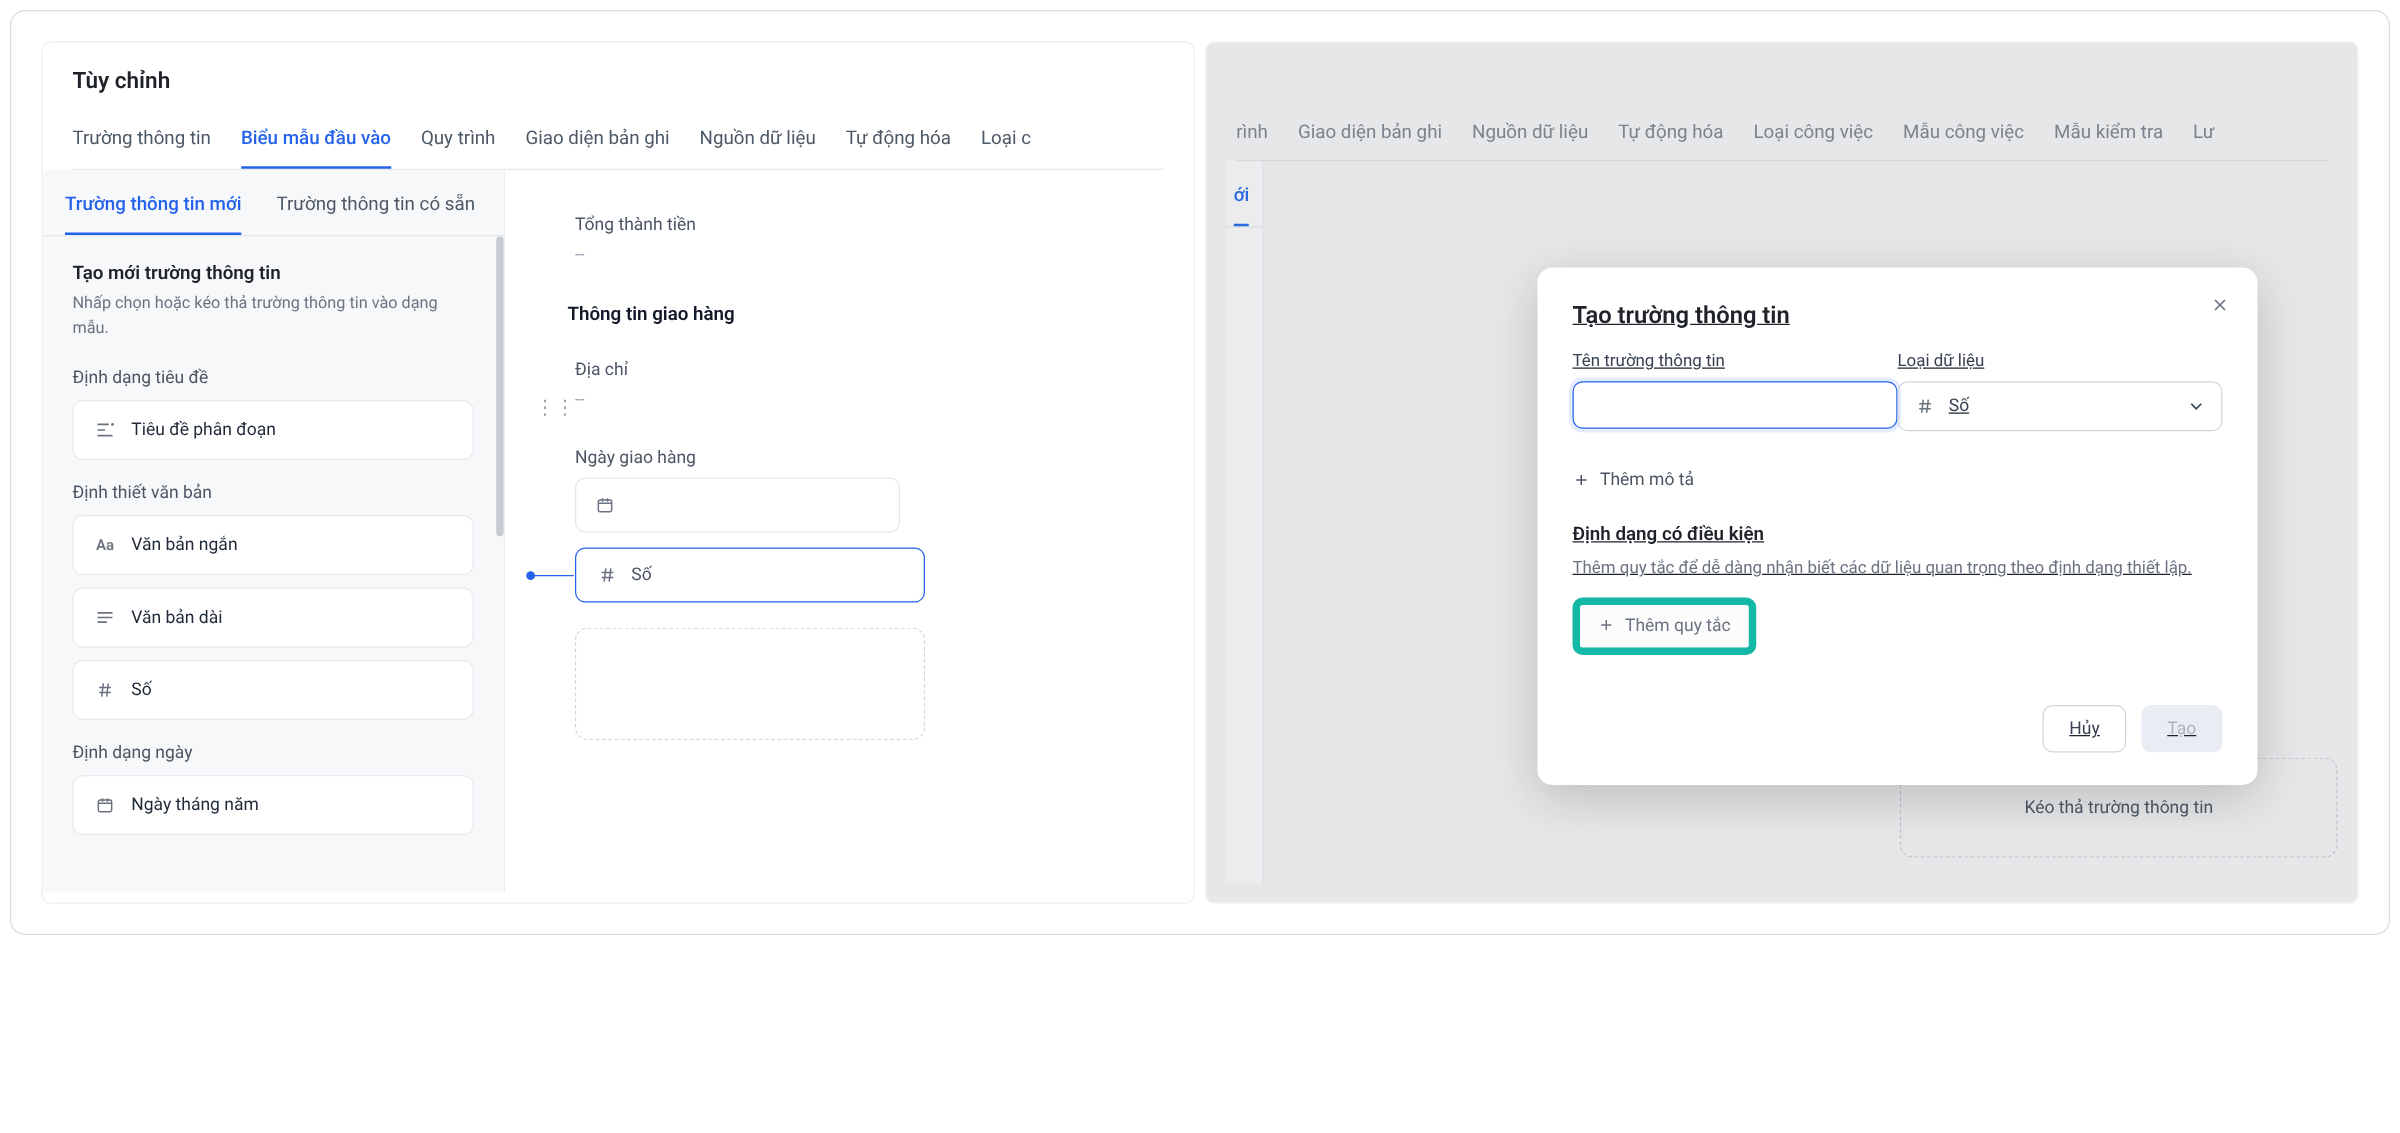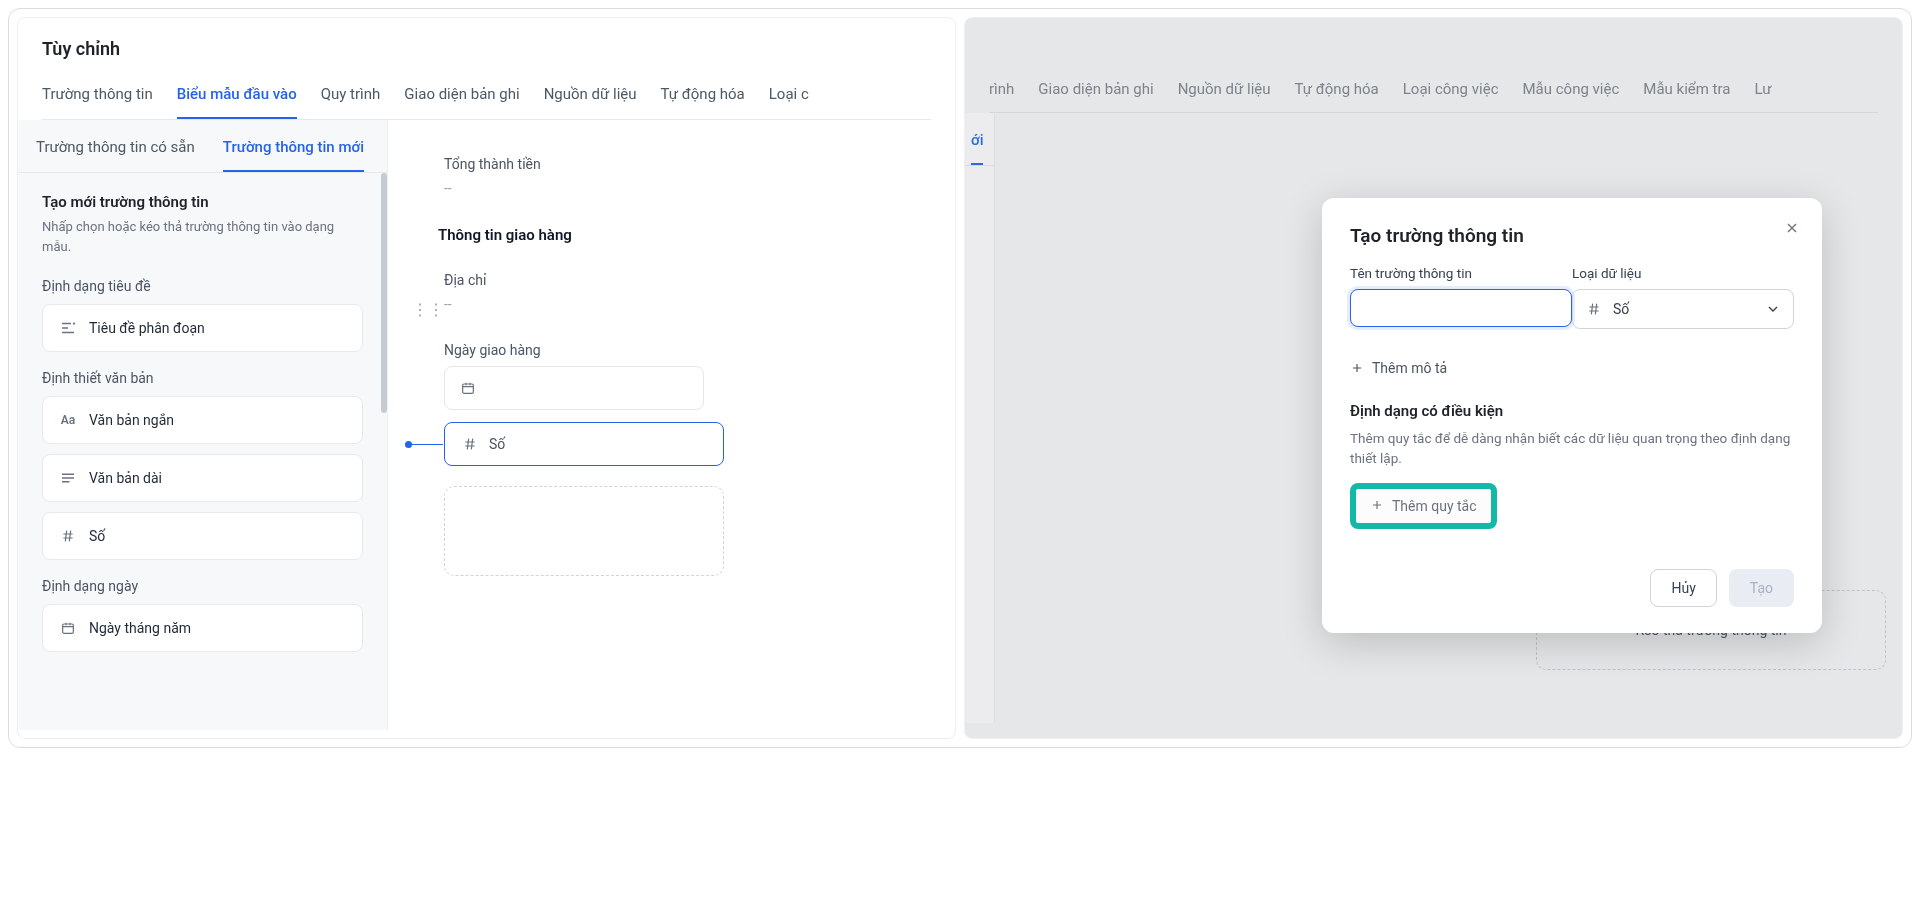--- a/index.html
+++ b/index.html
@@ -6,21 +6,21 @@
   body {
     font-family: -apple-system, BlinkMacSystemFont, "Segoe UI", Roboto, Helvetica, Arial, sans-serif;
     background: #fff;
     color: #1f2329;
     font-size: 14px;
   }
   .outer-frame {
     border: 1px solid #d9dde3;
     border-radius: 12px;
     margin: 8px;
-    padding: 8px;
+    padding: 24px;
     display: flex;
     gap: 8px;
     height: 740px;
     overflow: hidden;
   }
   .pane {
     flex: 1;
     position: relative;
     border-radius: 8px;
     border: 1px solid #eceff3;
@@ -220,21 +220,21 @@
   }
 
   
   .r-bg {
     position: absolute;
     inset: 0;
     background: #e6e7e9;
   }
   .r-bg .l-tabs { border-bottom-color: #d5d7db; }
   .r-bg .l-tab { color: #7d838c; }
-  .r-bg .l-sidebar { background: #ececee; border-right-color: #dcdee2; }
+  .r-bg .l-sidebar { background: #ececee; border-right-color: #dcdee2; margin-left: 16px; }
   .r-bg .l-subtabs { border-bottom-color: #d8dade; }
   .r-bg .l-subtab.active { color: #2a6ce0; border-bottom-color: #2a6ce0; }
   .r-drop-placeholder {
     position: absolute;
     right: 16px;
     top: 572px;
     width: 350px;
     height: 80px;
     border: 1.5px dashed #bfc3ca;
     border-radius: 10px;
@@ -242,25 +242,26 @@
     align-items: center;
     justify-content: center;
     color: #4d5866;
     font-size: 14px;
   }
 
   .modal {
     position: absolute;
     top: 180px;
     right: 80px;
-    width: 500px;
+    width: 576px;
     background: #fff;
     border-radius: 12px;
     box-shadow: 0 10px 40px rgba(0,0,0,0.18);
     padding: 26px 28px;
+    text-decoration: underline;
   }
   .modal-close {
     position: absolute;
     right: 18px;
     top: 18px;
     color: #6b7280;
     cursor: pointer;
     font-size: 18px;
     width: 24px;
     height: 24px;
@@ -379,22 +380,22 @@
         <div class="l-tab">Nguồn dữ liệu</div>
         <div class="l-tab">Tự động hóa</div>
         <div class="l-tab">Loại c</div>
       </div>
     </div>
 
     <div class="l-body">
 
       <div class="l-sidebar">
         <div class="l-subtabs">
+          <div class="l-subtab active">Trường thông tin mới</div>
           <div class="l-subtab">Trường thông tin có sẵn</div>
-          <div class="l-subtab active">Trường thông tin mới</div>
         </div>
         <div class="l-sidebar-inner">
           <div class="scroll-indicator"></div>
           <div class="block-title">Tạo mới trường thông tin</div>
           <div class="block-desc">Nhấp chọn hoặc kéo thả trường thông tin vào dạng mẫu.</div>
 
           <div class="group-label">Định dạng tiêu đề</div>
           <div class="field-card">
             <span class="fc-icon">
               <svg width="18" height="18" viewBox="0 0 24 24" fill="none" stroke="currentColor" stroke-width="1.8">

